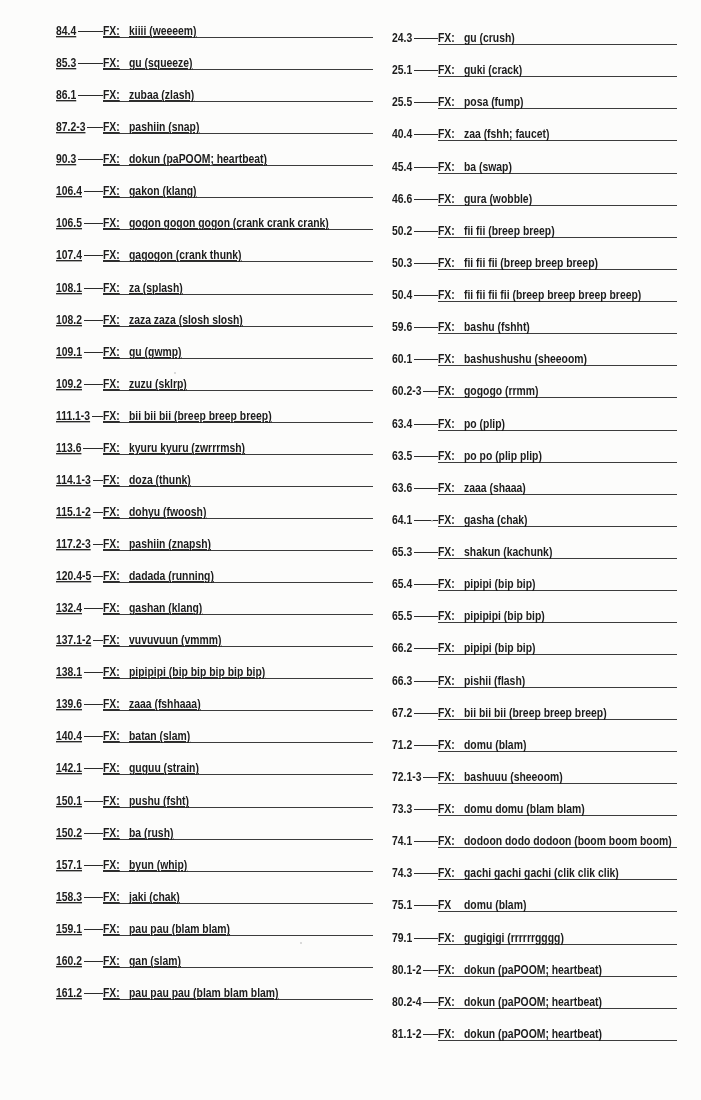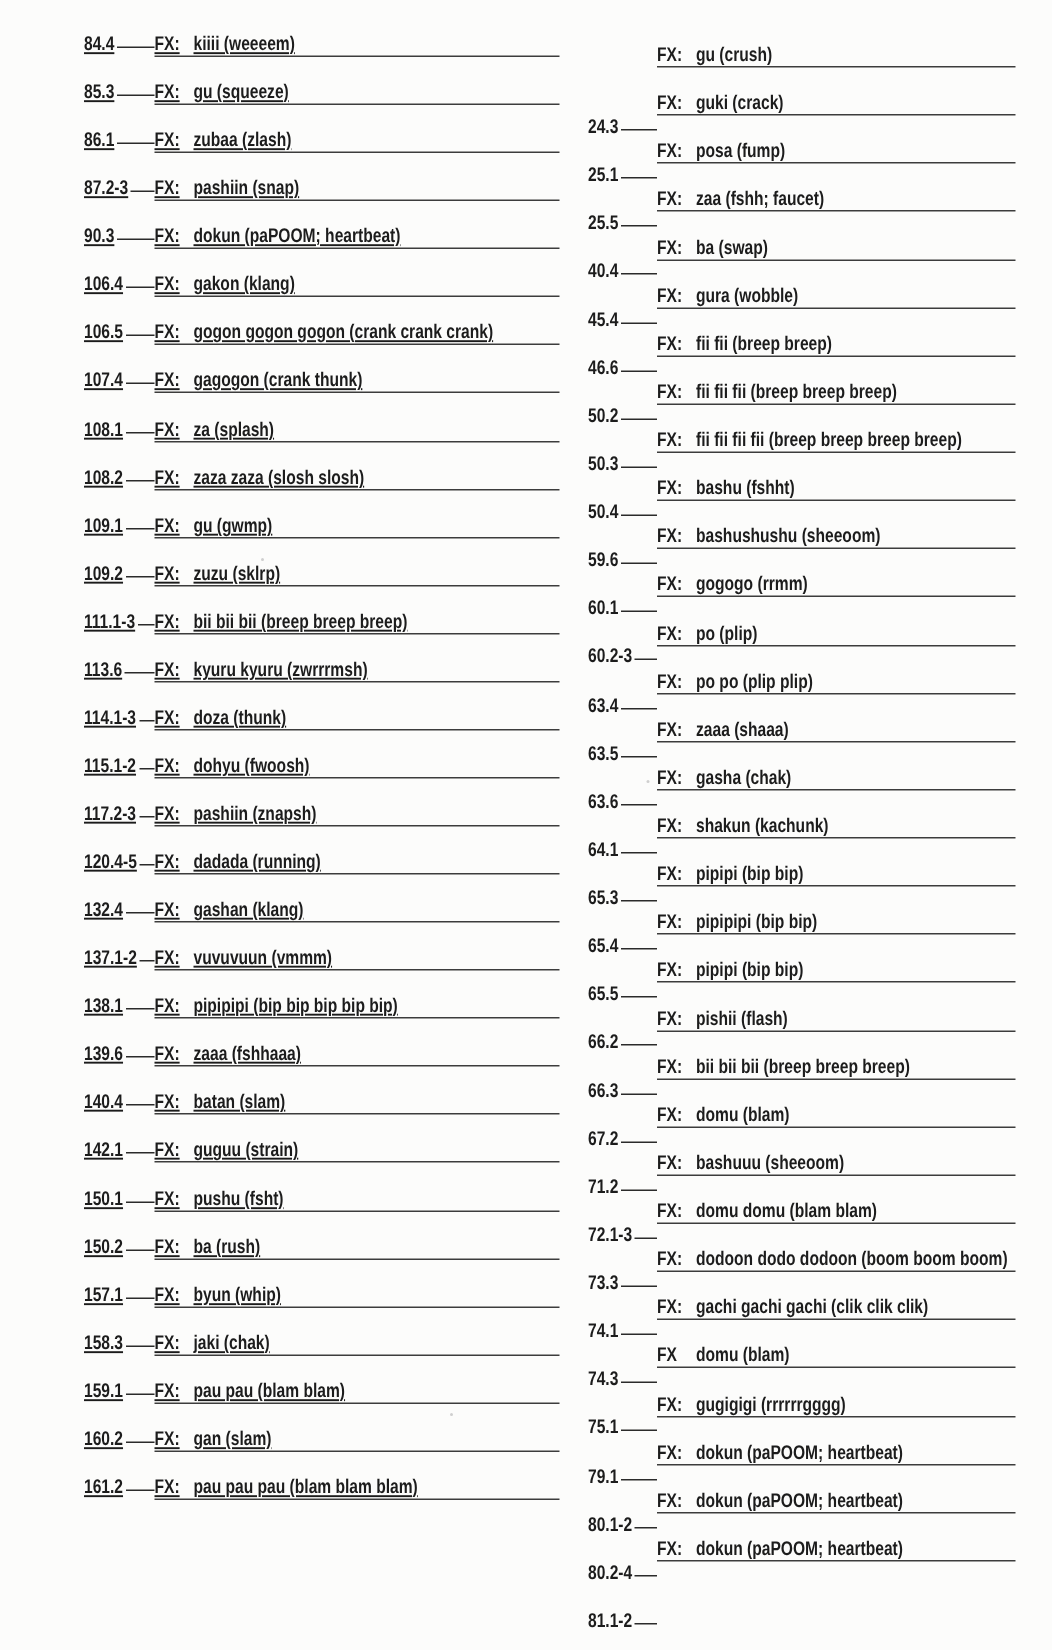--- a/index.html
+++ b/index.html
@@ -10,21 +10,21 @@
     color: #1b1b1b;
   }
   .column { position: absolute; display: flex; flex-direction: column; }
   .column.left  { left: 56px;  top: 25px; text-decoration: underline; }
   .column.right { left: 392px; top: 32px; }
   .column.left .row  { height: 32.07px; }
   .column.right .row { height: 32.13px; }
   .row { display: flex; align-items: flex-start; }
   .lead { display: flex; align-items: flex-start; height: 12px; }
   .column.left .lead  { width: 47px; }
-  .column.right .lead { width: 46px; margin-top: 48px; }
+  .column.right .lead { width: 46px; }
   .num, .fx, .txt {
     display: inline-block;
     font-family: "Liberation Sans", sans-serif;
     font-weight: bold;
     font-size: 10.4px;
     line-height: 12px;
     white-space: nowrap;
     transform: scaleY(1.27);
     transform-origin: center;
     color: #1c1c1c;

